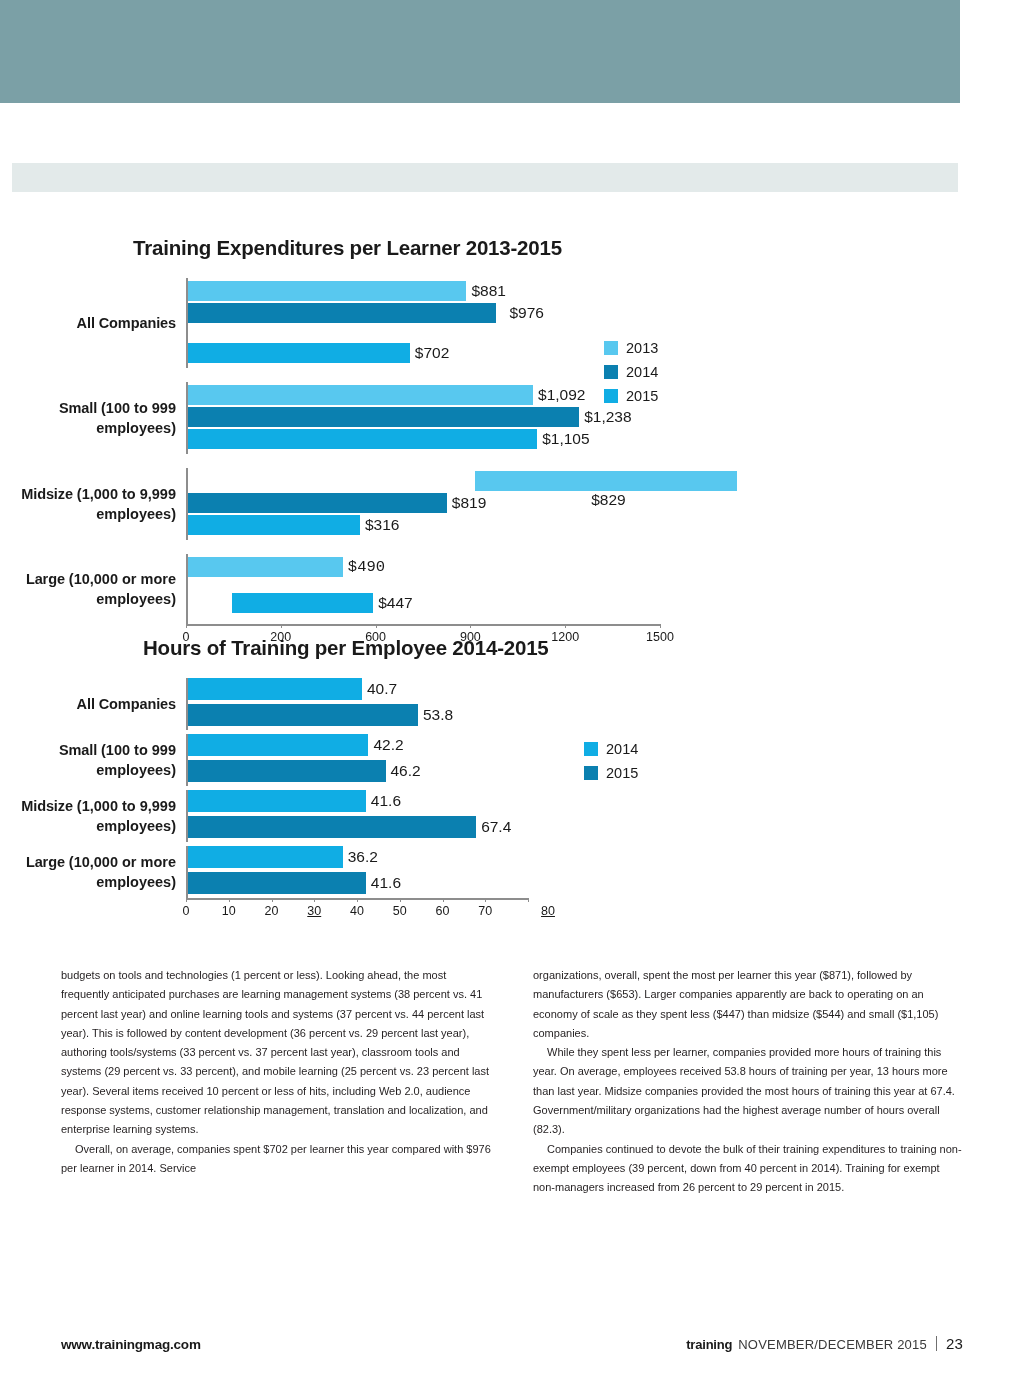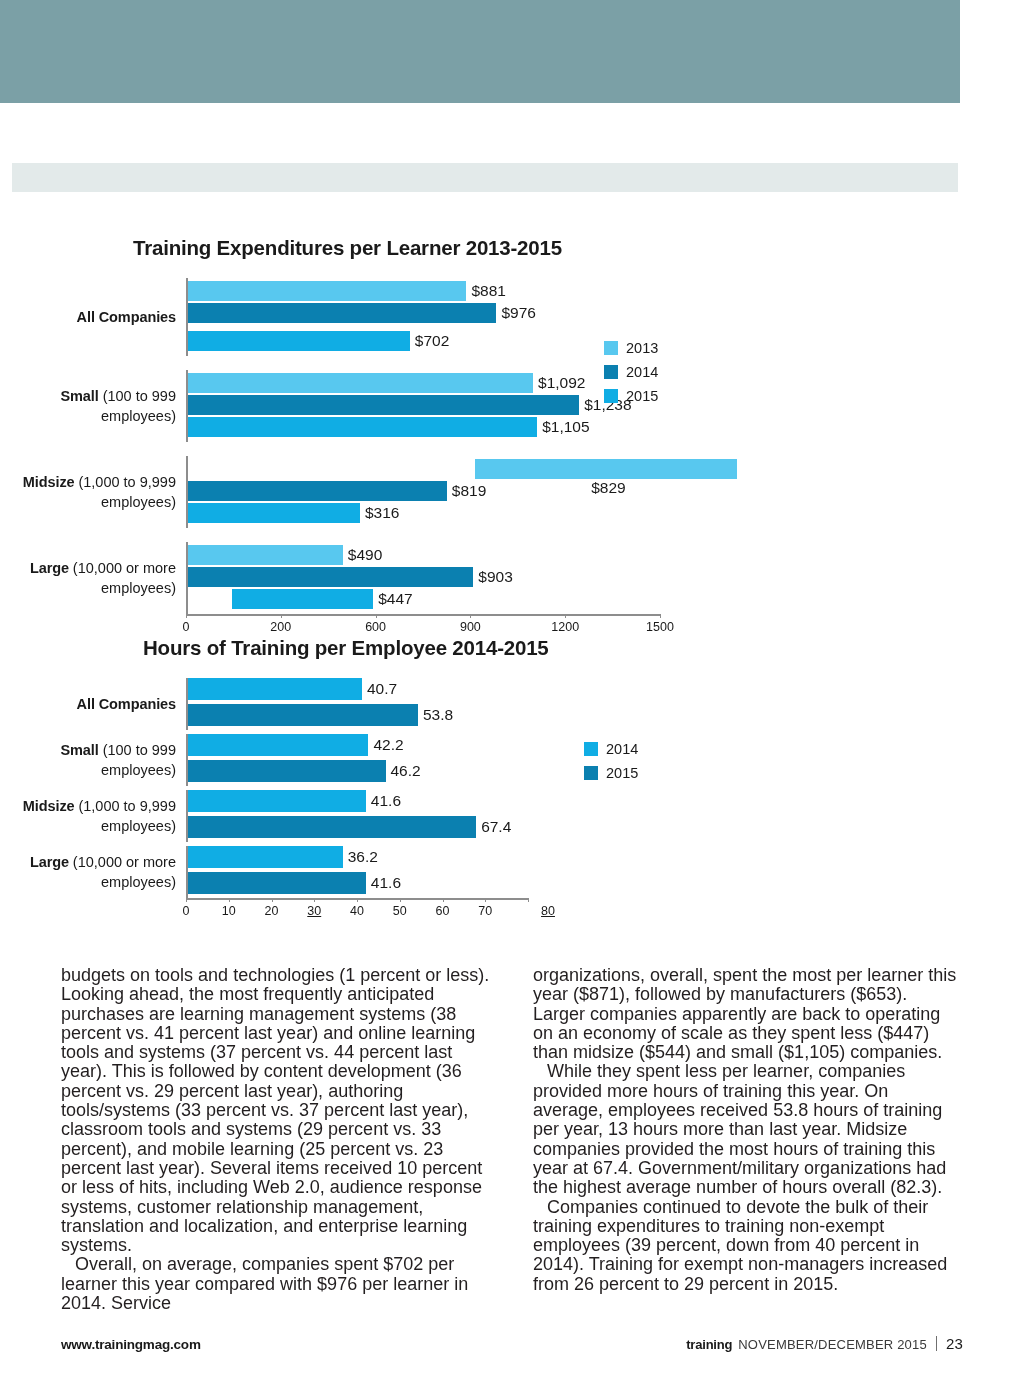--- a/index.html
+++ b/index.html
@@ -51,21 +51,21 @@
     text-align: right;
     font-size: 14.5px;
     line-height: 20px;
     color: #1a1a1a;
   }
   .g-label .strong {
     font-weight: bold;
     font-stretch: condensed;
     letter-spacing: -0.1px;
   }
-  .g-label .thin { font-weight: normal; }
+  .g-label .thin { font-weight: bold; }
 
   .bars {
     position: relative;
     border-left: 2px solid #8d8d8d;
     padding-left: 0;
     flex: 1;
   }
   .bar-row {
     position: relative;
     display: flex; align-items: center;
@@ -127,21 +127,21 @@
   .columns {
     position: absolute;
     left: 61px; top: 966px;
     width: 902px;
     display: flex;
     gap: 42px;
   }
   .col { width: 430px; }
   .col p {
     margin: 0;
-    font-size: 18px;
+    font-size: 11px;
     line-height: 19.3px;
     color: #231f20;
     text-align: left;
   }
   .col p.indent { text-indent: 14px; }
 
   
   .footer {
     position: absolute;
     left: 61px; right: 61px; bottom: 24px;
@@ -186,21 +186,21 @@
   <h2 class="chart-title">Training Expenditures per Learner 2013-2015</h2>
   <div class="plot-wrap">
     <div class="groups">
         <div class="group">
           <div class="g-label"><span class="strong">All Companies</span></div>
           <div class="bars" style="min-height: 64px;">
             <div class="bar-row" style="height: 20px; margin-bottom: 2px;">
               <div class="bar" style="background: rgb(88, 200, 239); height: 20px; width: 278.396px;"></div>
               <span class="bar-val">$881</span>
             </div>
-            <div class="bar-row" style="height: 20px; margin-bottom: 8px;">
+            <div class="bar-row" style="height: 20px; margin-bottom: 20px; gap: 8px;">
               <div class="bar" style="background: rgb(11, 128, 176); height: 20px; width: 308.416px;"></div>
               <span class="bar-val">$976</span>
             </div>
             <div class="bar-row" style="height: 20px; margin-bottom: 2px;">
               <div class="bar" style="background: rgb(16, 173, 228); height: 20px; width: 221.832px;"></div>
               <span class="bar-val">$702</span>
             </div>
           </div>
         </div>
         <div class="group-spacer" style="height: 14px;"></div>
@@ -236,27 +236,23 @@
             <div class="bar-row" style="height: 20px; margin-bottom: 2px;">
               <div class="bar" style="background: rgb(16, 173, 228); height: 20px; width: 171.904px;"></div>
               <span class="bar-val">$316</span>
             </div>
           </div>
         </div>
         <div class="group-spacer" style="height: 14px;"></div>
         <div class="group">
           <div class="g-label"><span class="strong">Large </span><span class="thin">(10,000 or more employees)</span></div>
           <div class="bars" style="min-height: 64px;">
-            <div class="bar-row" style="height: 20px; margin-bottom: 2px;">
+            <div class="bar-row" style="height: 20px; margin-bottom: 16px; font-family: Liberation Mono, monospace;">
               <div class="bar" style="background: rgb(88, 200, 239); height: 20px; width: 154.84px;"></div>
               <span class="bar-val">$490</span>
-            </div>
-            <div class="bar-row" style="height: 20px; margin-bottom: 2px;">
-              <div class="bar" style="background: rgb(11, 128, 176); height: 20px; width: 285.348px;"></div>
-              <span class="bar-val">$903</span>
             </div>
             <div class="bar-row" style="height: 20px; margin-bottom: 2px; margin-left: 44px;">
               <div class="bar" style="background: rgb(16, 173, 228); height: 20px; width: 141.252px;"></div>
               <span class="bar-val">$447</span>
             </div>
           </div>
         </div>
       </div>
     <div class="axis">
         <div class="axis-line" style="width: 474px;"></div>

